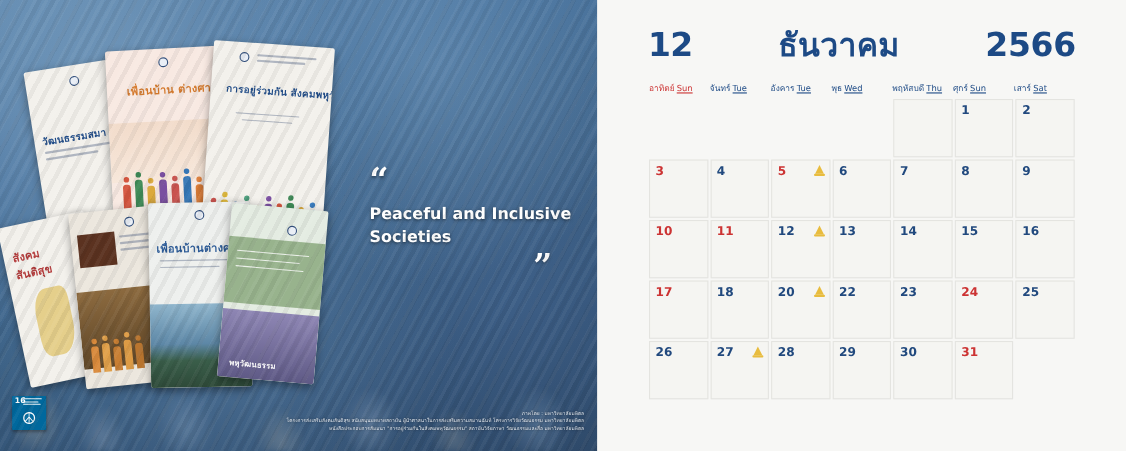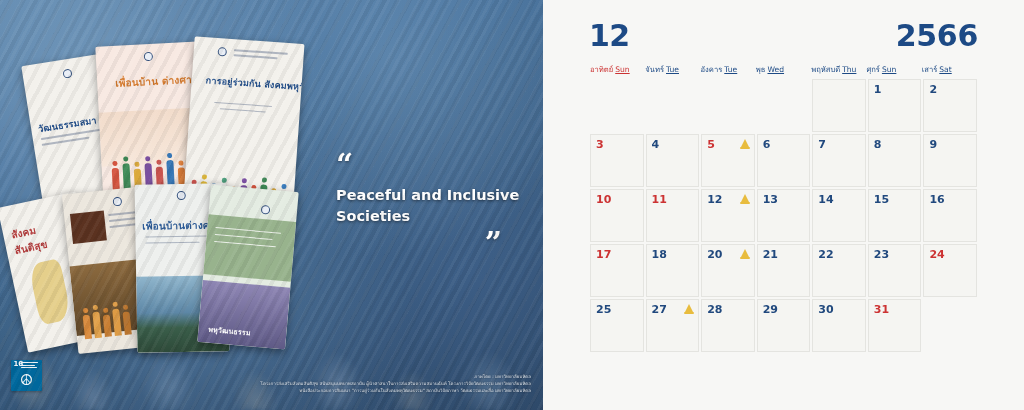--- a/index.html
+++ b/index.html
@@ -301,20 +301,21 @@
   <div class="caption">
     <div>ภาพโดย : มหาวิทยาลัยมหิดล</div>
     <div>โครงการส่งเสริมสังคมสันติสุข สนับสนุนบทบาทสถาบัน ผู้นำศาสนาในการส่งเสริมความสมานฉันท์ โครงการวิจัยวัฒนธรรม มหาวิทยาลัยมหิดล</div>
     <div>หนังสือประกอบการสัมมนา "การอยู่ร่วมกันในสังคมพหุวัฒนธรรม" สถาบันวิจัยภาษา วัฒนธรรมและสื่อ มหาวิทยาลัยมหิดล</div>
   </div>
 </div>
 
 <div class="cal-panel">
   <div class="cal-header">
     <span class="cal-month-num">12</span>
+    <span class="cal-month-name">ธันวาคม</span>
     <span class="cal-year">2566</span>
   </div>
 
   <div class="dow-row">
       <div class="dow sun"><span class="th">อาทิตย์</span><span class="en">Sun</span></div>
       <div class="dow"><span class="th">จันทร์</span><span class="en">Tue</span></div>
       <div class="dow"><span class="th">อังคาร</span><span class="en">Tue</span></div>
       <div class="dow"><span class="th">พุธ</span><span class="en">Wed</span></div>
       <div class="dow"><span class="th">พฤหัสบดี</span><span class="en">Thu</span></div>
       <div class="dow"><span class="th">ศุกร์</span><span class="en">Sun</span></div>
@@ -380,33 +381,33 @@
         <span class="daynum">17</span>
       </div>
       <div class="cell">
         <span class="daynum">18</span>
       </div>
       <div class="cell">
         <span class="daynum">20</span>
         <span class="bell"></span>
       </div>
       <div class="cell">
-        <span class="daynum">21</span>
-      </div>
-      <div class="cell">
         <span class="daynum">22</span>
       </div>
       <div class="cell">
         <span class="daynum">23</span>
       </div>
       <div class="cell red">
         <span class="daynum">24</span>
       </div>
       <div class="cell">
         <span class="daynum">25</span>
+      </div>
+      <div class="cell">
+        <span class="daynum">26</span>
       </div>
       <div class="cell">
         <span class="daynum">27</span>
         <span class="bell"></span>
       </div>
       <div class="cell">
         <span class="daynum">28</span>
       </div>
       <div class="cell">
         <span class="daynum">29</span>

